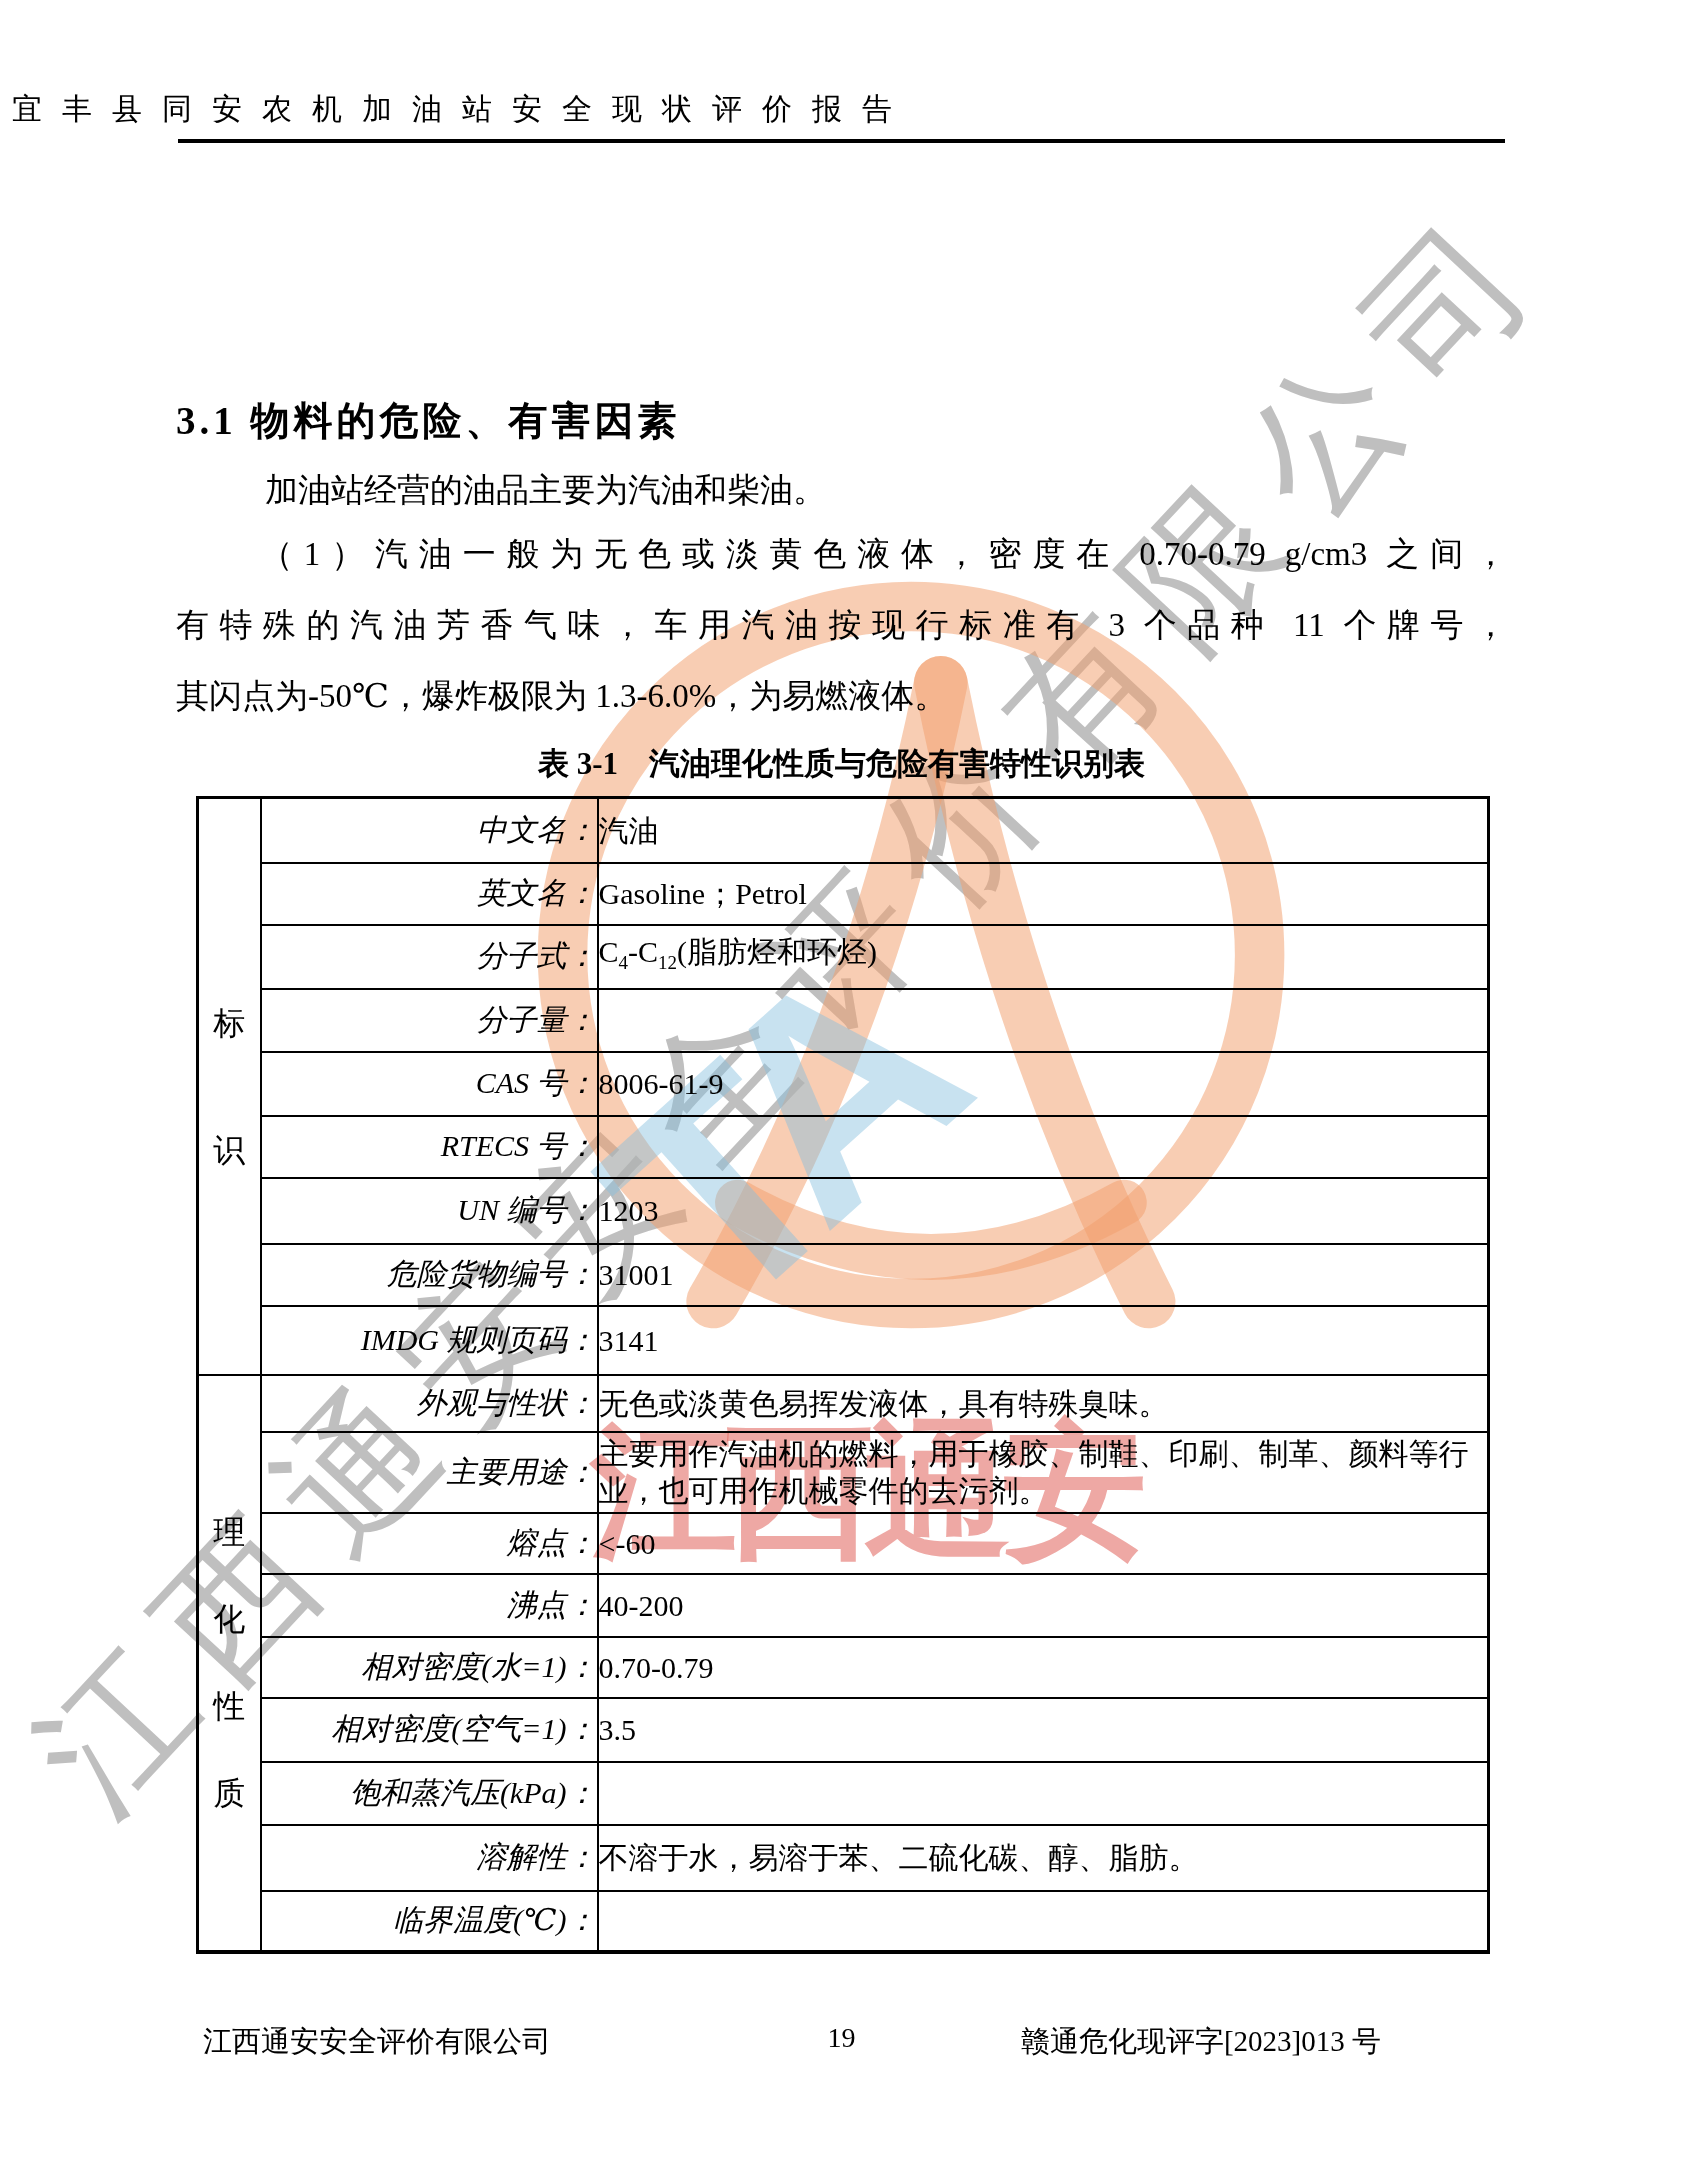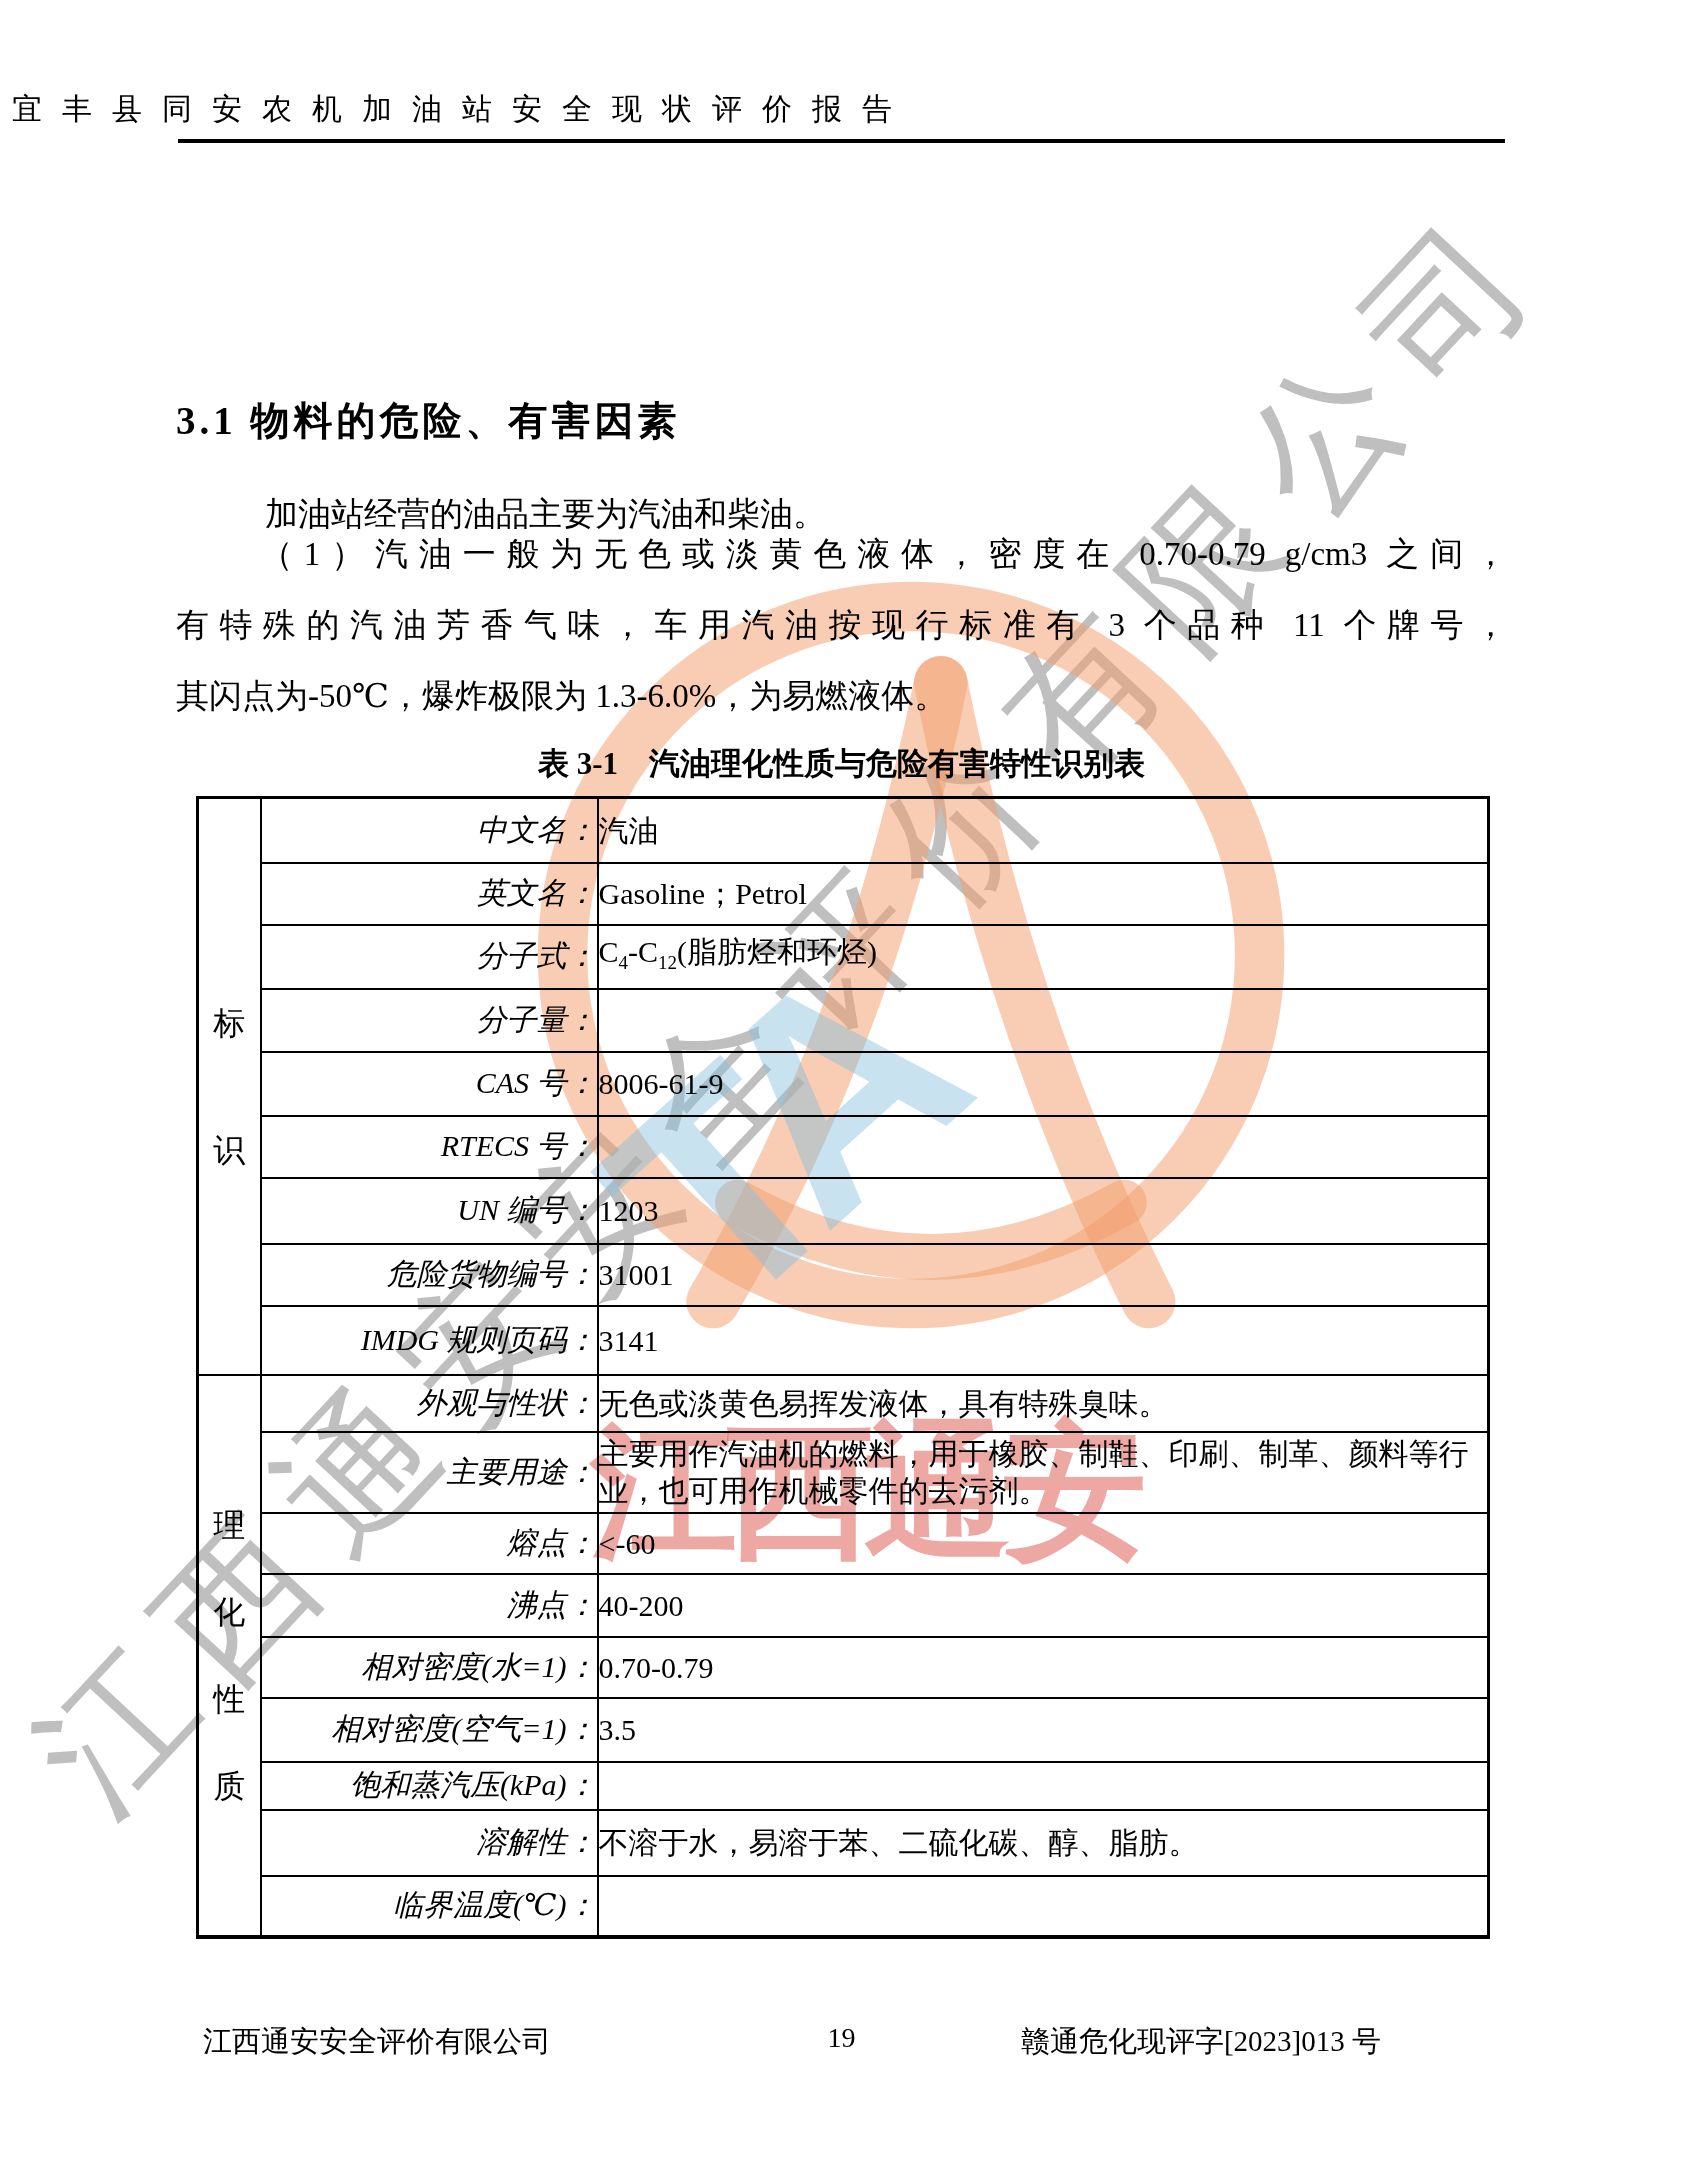--- a/index.html
+++ b/index.html
@@ -47,21 +47,21 @@
     position:absolute;top:244px;left:0;right:0;text-align:center;
     font-size:46px;font-weight:bold;letter-spacing:3px;
     font-family:"Liberation Sans","DejaVu Sans",sans-serif;
   }
   .section{
     position:absolute;top:374px;left:176px;
     font-size:39px;font-weight:bold;letter-spacing:4px;margin-top:20px;
   }
   .p1{
     position:absolute;top:465px;left:176px;width:1331px;
-    font-size:33px;line-height:50px;text-indent:89px;margin-top:24px;
+    font-size:33px;line-height:50px;text-indent:89px;
   }
   .p2{
     position:absolute;top:519px;left:176px;width:1331px;
     font-size:33px;line-height:71px;
   }
   .p2 .jline{text-align:justify;text-align-last:justify;}
   .p2 .iline{text-indent:84px;}
   .tbl-caption{
     position:absolute;top:743px;left:196px;width:1291px;
     text-align:center;font-size:31px;font-weight:bold;
@@ -196,21 +196,21 @@
           <td class="vcell">40-200</td>
         </tr>
         <tr style="height:61px">
           <td class="lcell">相对密度(水=1)：</td>
           <td class="vcell">0.70-0.79</td>
         </tr>
         <tr style="height:64px">
           <td class="lcell">相对密度(空气=1)：</td>
           <td class="vcell">3.5</td>
         </tr>
-        <tr style="height:48px">
+        <tr style="height:63px">
           <td class="lcell">饱和蒸汽压(kPa)：</td>
           <td class="vcell"></td>
         </tr>
         <tr style="height:66px">
           <td class="lcell">溶解性：</td>
           <td class="vcell">不溶于水，易溶于苯、二硫化碳、醇、脂肪。</td>
         </tr>
         <tr style="height:61px">
           <td class="lcell">临界温度(℃)：</td>
           <td class="vcell"></td>

